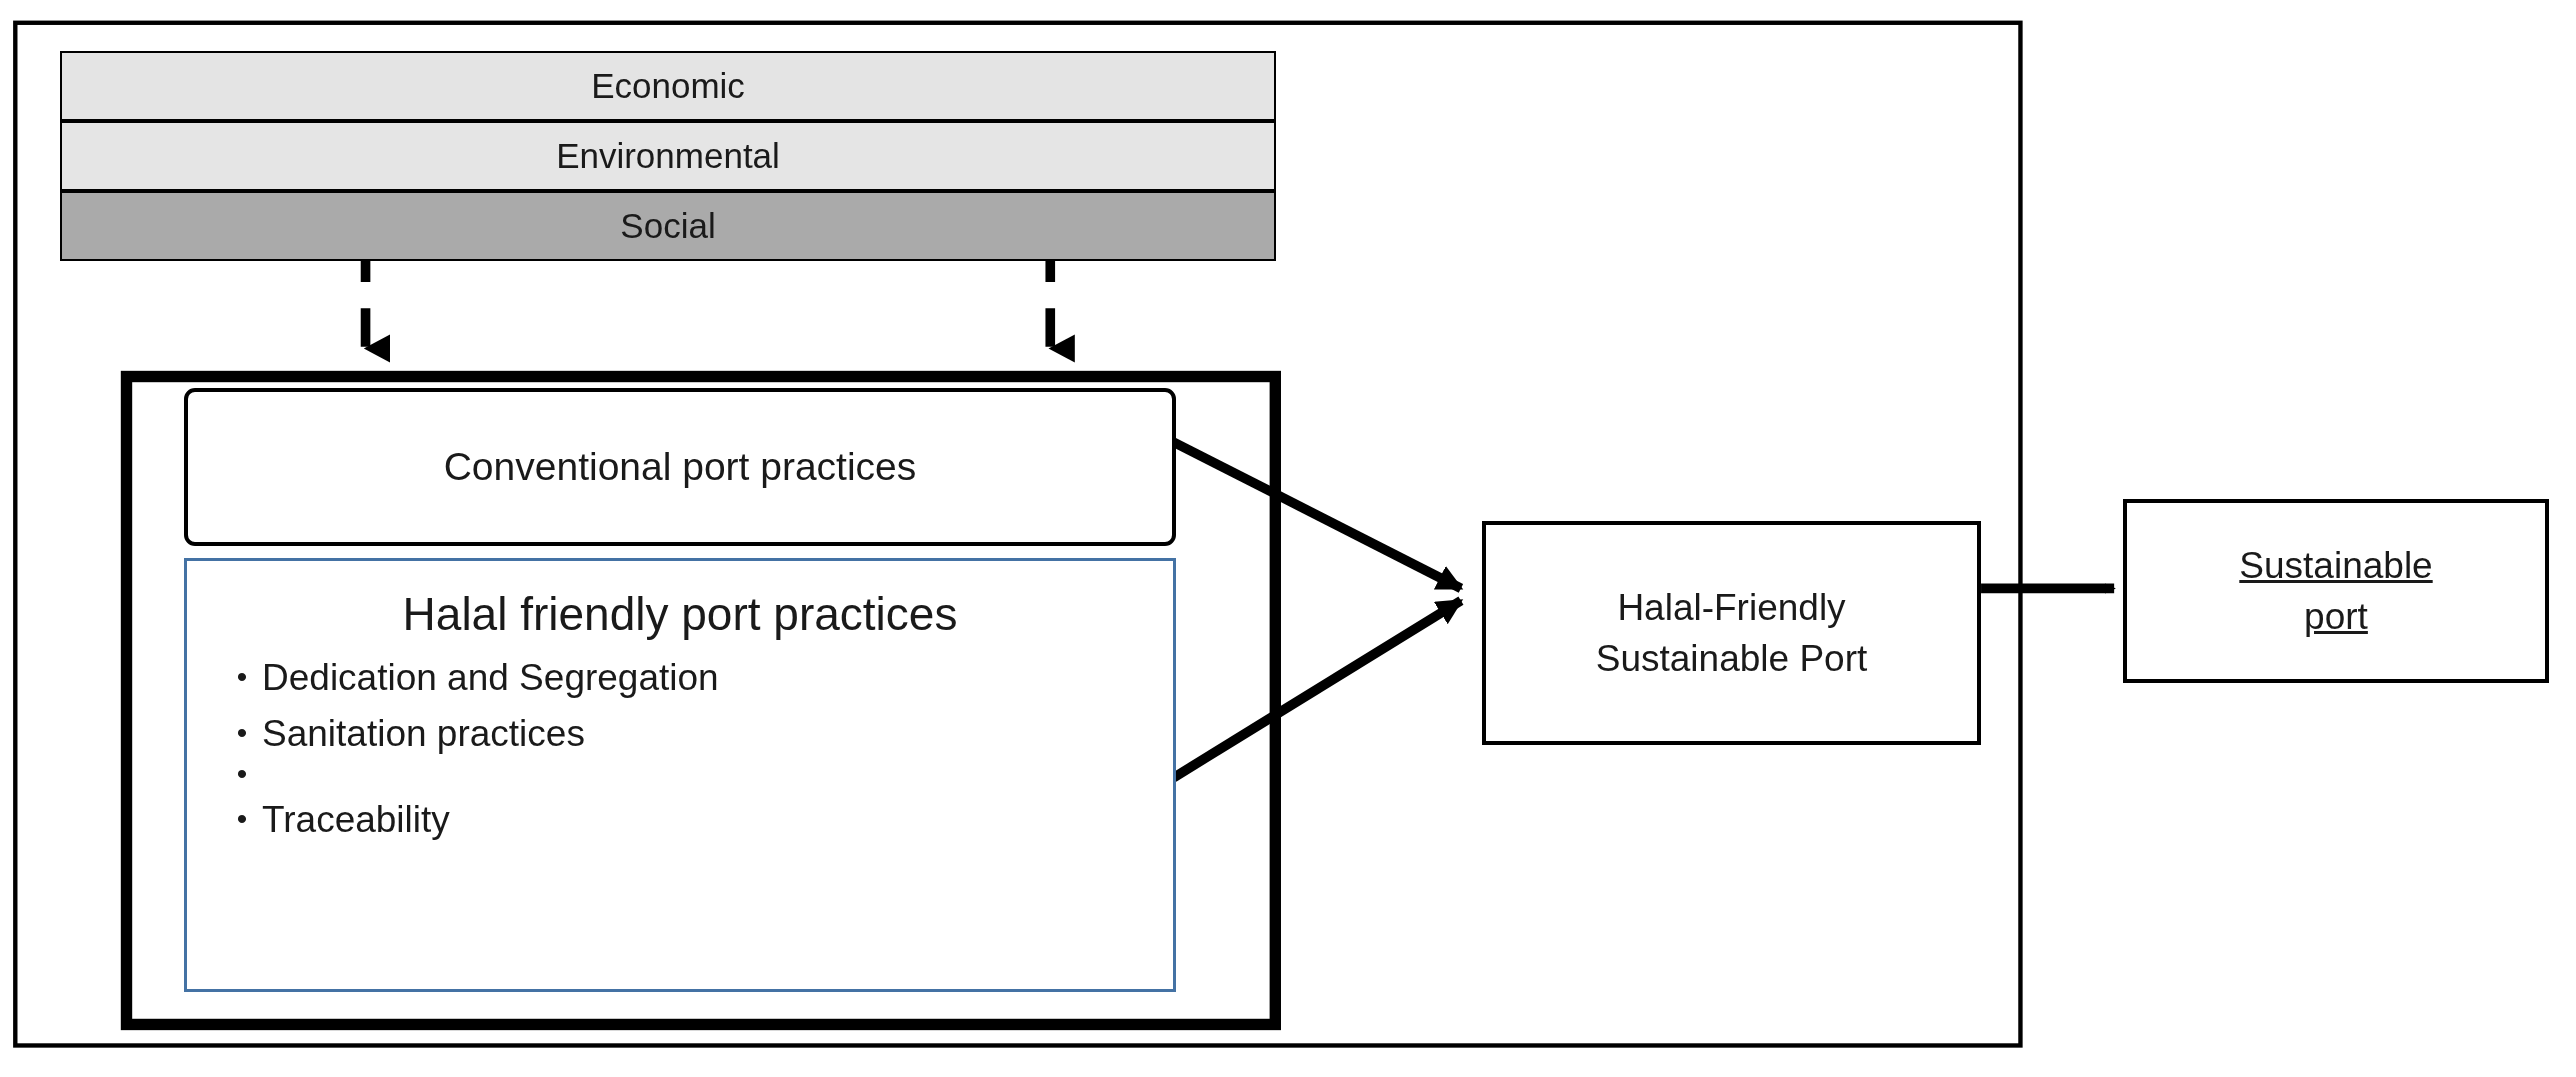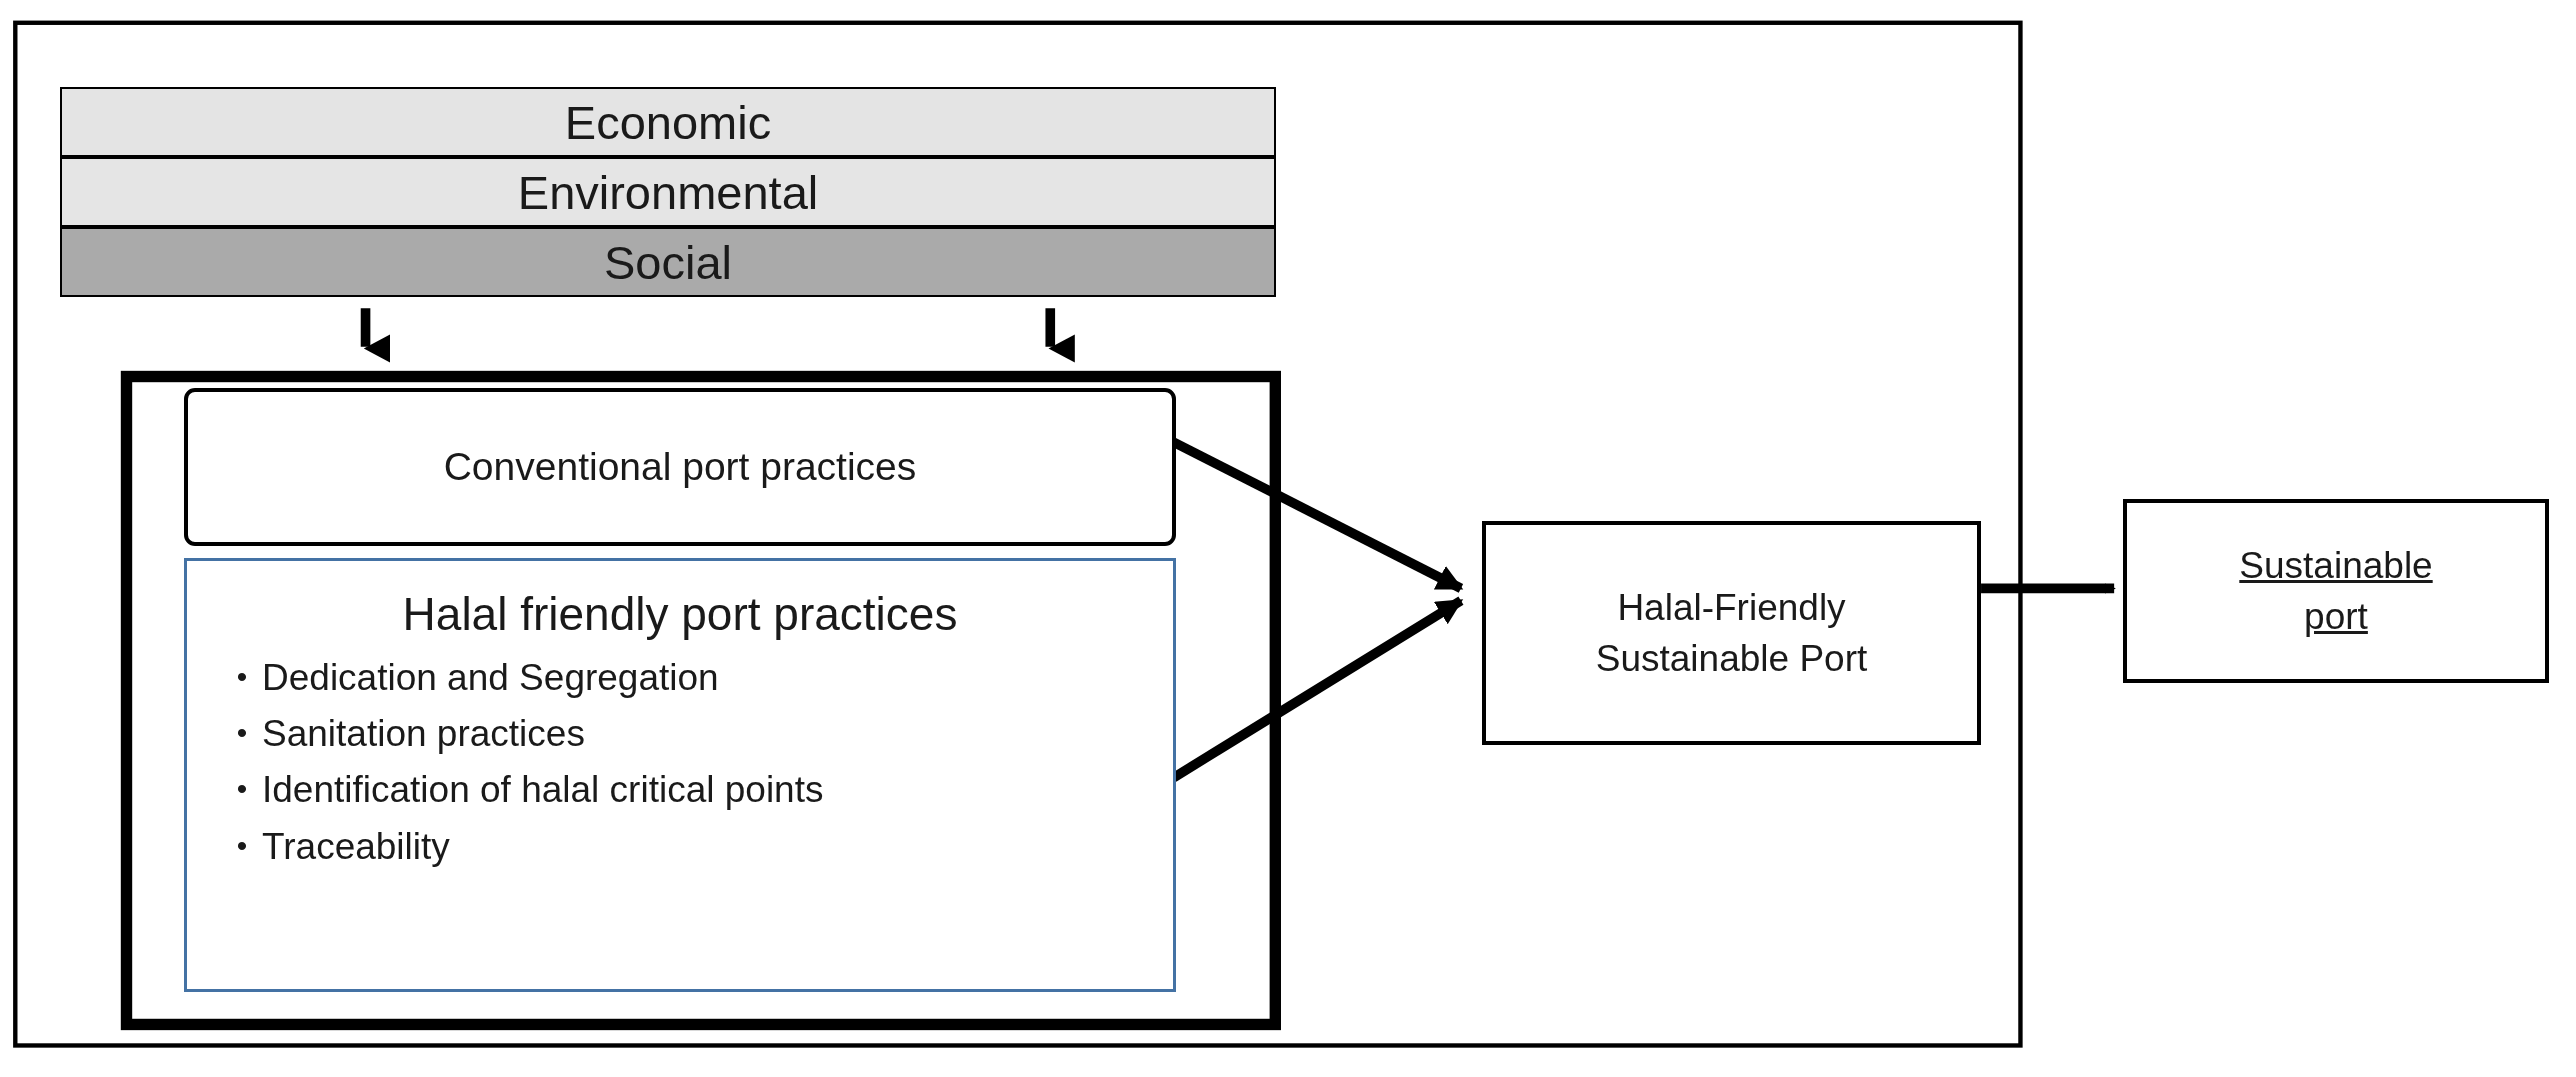--- a/index.html
+++ b/index.html
@@ -1,20 +1,20 @@
 <!DOCTYPE html>
 <html style="font-size:14px"><head>
 <meta charset="utf-8">
 <style>
   html,body{margin:0;padding:0;background:#ffffff;}
   body{font-family:"Liberation Sans","DejaVu Sans",sans-serif;}
   #stage{position:relative;width:2576px;height:1077px;background:#ffffff;overflow:hidden;}
   #svg-layer{position:absolute;left:0;top:0;width:2576px;height:1077px;}
   .node{position:absolute;box-sizing:border-box;display:flex;align-items:center;justify-content:center;text-align:center;color:#1a1a1a;}
-  .pillar{border:2.6px solid #000;font-size:47px;margin-top:36px;}
+  .pillar{border:2.6px solid #000;font-size:35px;}
   .pillar-economic{background:#e4e4e4;}
   .pillar-environmental{background:#e5e5e5;}
   .pillar-social{background:#aaaaaa;}
   .conventional{border:4.4px solid #000;background:#ffffff;font-size:39px;}
   .halal-practices{border:3.5px solid #4472a4;background:#ffffff;flex-direction:column;align-items:stretch;justify-content:flex-start;padding-top:26px;}
   .hp-title{font-size:46px;text-align:center;color:#1a1a1a;margin-bottom:8.8px;}
   .hp-list{list-style:none;margin:0;padding:0 0 0 35px;}
   .hp-list li{display:flex;align-items:baseline;font-size:37px;color:#1a1a1a;line-height:1.52;}
   .hp-bullet{display:inline-block;width:40px;flex:0 0 40px;font-size:30px;line-height:1;color:#1a1a1a;transform:translateY(-3.5px);}
   .hfsp{border:4.4px solid #000;background:#ffffff;font-size:37px;line-height:1.38;}
@@ -74,21 +74,20 @@
       <li>
         <span class="hp-bullet">•</span>
         <span>Dedication and Segregation</span>
       </li>
       <li>
         <span class="hp-bullet">•</span>
         <span>Sanitation practices</span>
       </li>
       <li>
         <span class="hp-bullet">•</span>
-        <span>Identification of halal critical points</span>
       </li>
       <li>
         <span class="hp-bullet">•</span>
         <span>Traceability</span>
       </li>
     </ul>
   </div>
 
   <div class="node hfsp" style="left:1482px;top:477px;width:499px;height:224px;flex-direction:column;margin-top:44px;">
     <span>Halal-Friendly</span>

